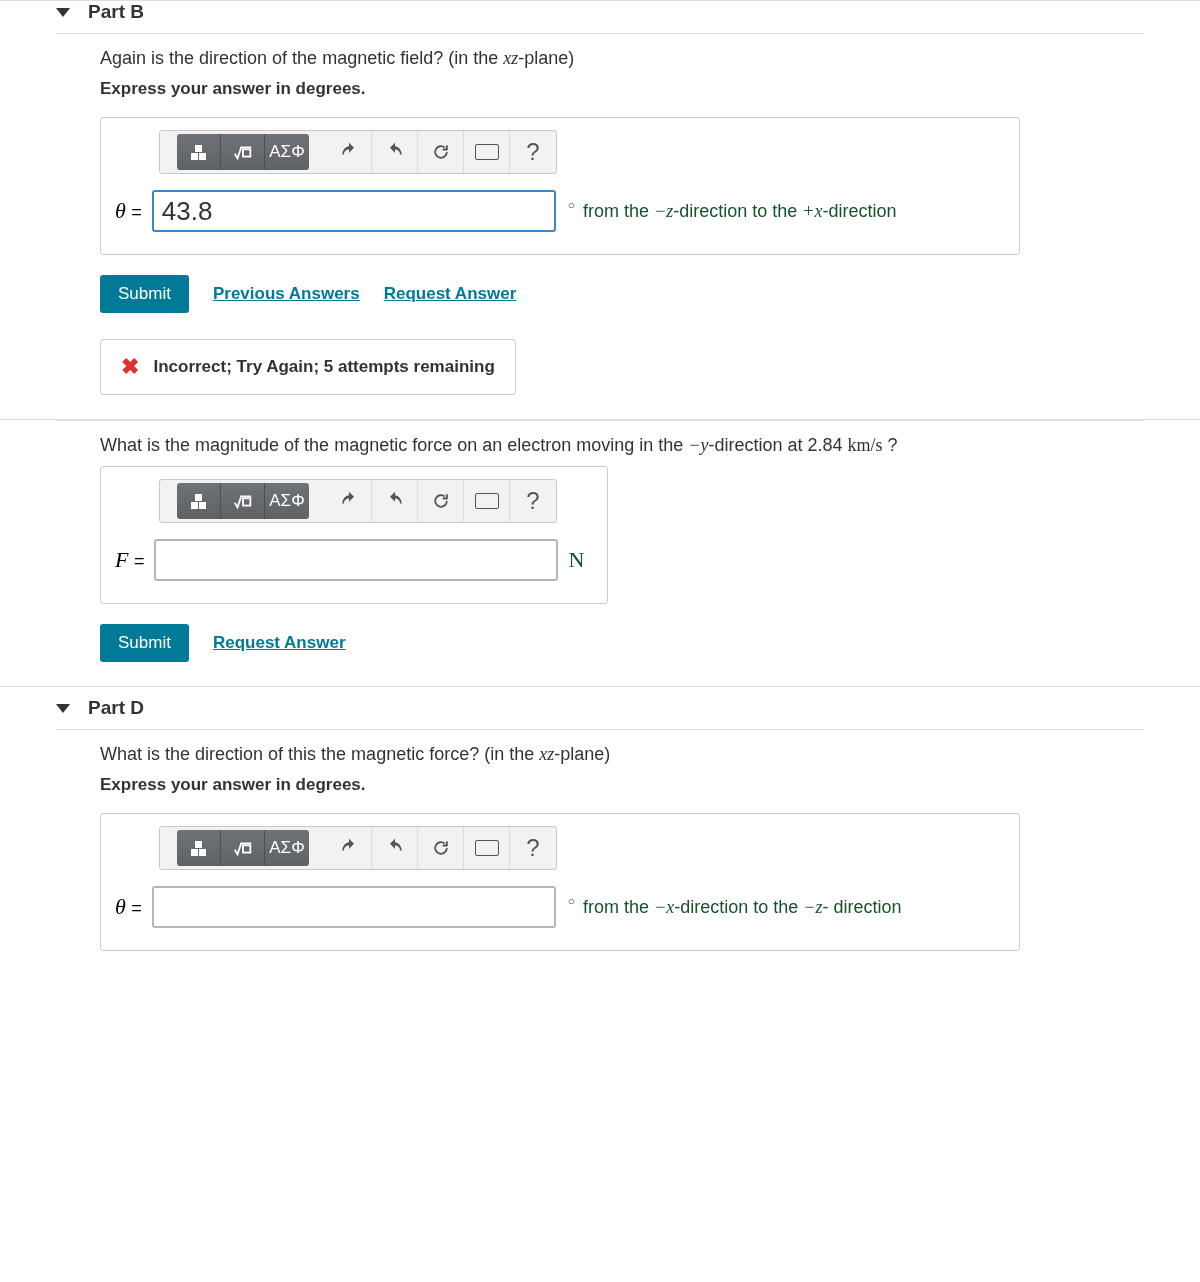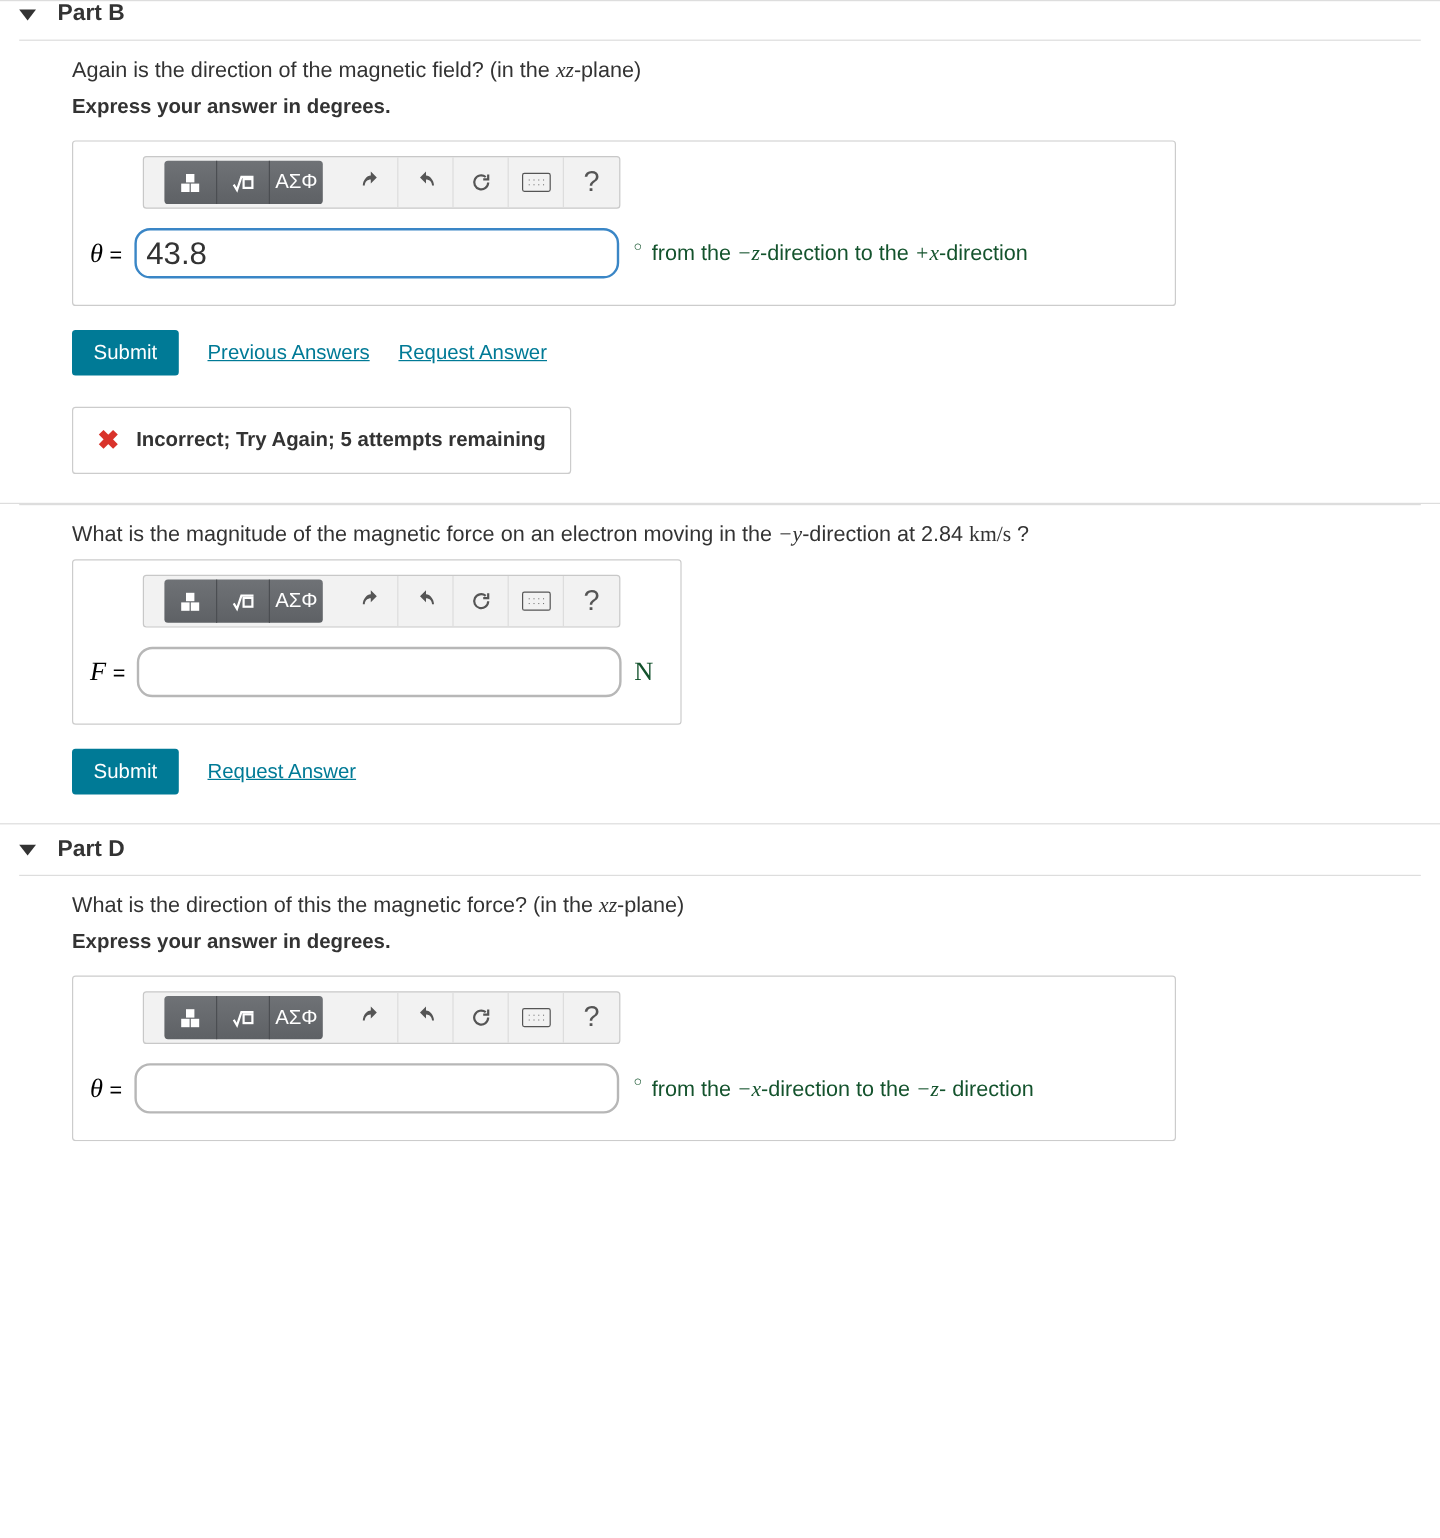--- a/index.html
+++ b/index.html
@@ -3,21 +3,21 @@
 <meta charset="utf-8">
 <style>
   * { box-sizing: border-box; margin: 0; padding: 0; }
   body {
     font-family: Arial, Helvetica, sans-serif;
     font-size: 17px;
     color: #333;
     background: #fff;
     width: 1200px;
   }
-  .container { padding: 0 16px; }
+  .container { padding: 0 56px; }
   .rule { border-top: 1px solid #ddd; }
 
   .part-header {
     display: flex;
     align-items: center;
     gap: 18px;
     padding: 10px 0;
   }
   .part-header .caret {
     width: 0; height: 0;
@@ -76,21 +76,21 @@
   }
   .tb-btn:last-child { border-right: none; }
   .tb-btn svg { width: 20px; height: 20px; }
   .tb-btn .q { font-size: 24px; color: #555; }
 
   .eq-row { display: flex; align-items: center; gap: 10px; }
   .eq-label { font-style: italic; font-family: 'Times New Roman', serif; font-size: 22px; color: #000; }
   .eq-label .eq { font-style: normal; font-family: Arial; font-size: 18px; }
   .ans-input {
     border: 2px solid #b7b7b7;
-    border-radius: 13px;
+    border-radius: 3px;
     height: 42px;
     font-size: 26px;
     padding: 2px 8px;
     width: 404px;
     font-family: Arial;
     color: #333;
   }
   .ans-input.focus { border-color: #3a86c6; }
   .suffix { font-size: 18px; color: #14532d; }
   .suffix .deg { position: relative; top: -8px; right: -2px; font-size: 12px; }
@@ -99,21 +99,21 @@
   .action-row { display: flex; align-items: center; gap: 24px; margin-top: 20px; }
   .btn-submit {
     background: #007a96;
     color: #fff;
     border: none;
     border-radius: 3px;
     padding: 9px 18px;
     font-size: 17px;
     cursor: pointer;
   }
-  .link { color: #007a96; text-decoration: underline; font-weight: 400; font-size: 17px; cursor: pointer; }
+  .link { color: #007a96; text-decoration: underline; font-weight: 700; font-size: 17px; cursor: pointer; }
 
   .feedback {
     display: inline-flex;
     align-items: center;
     gap: 14px;
     border: 1px solid #ccc;
     border-radius: 3px;
     padding: 14px 20px;
     margin-top: 26px;
     font-weight: 700;

